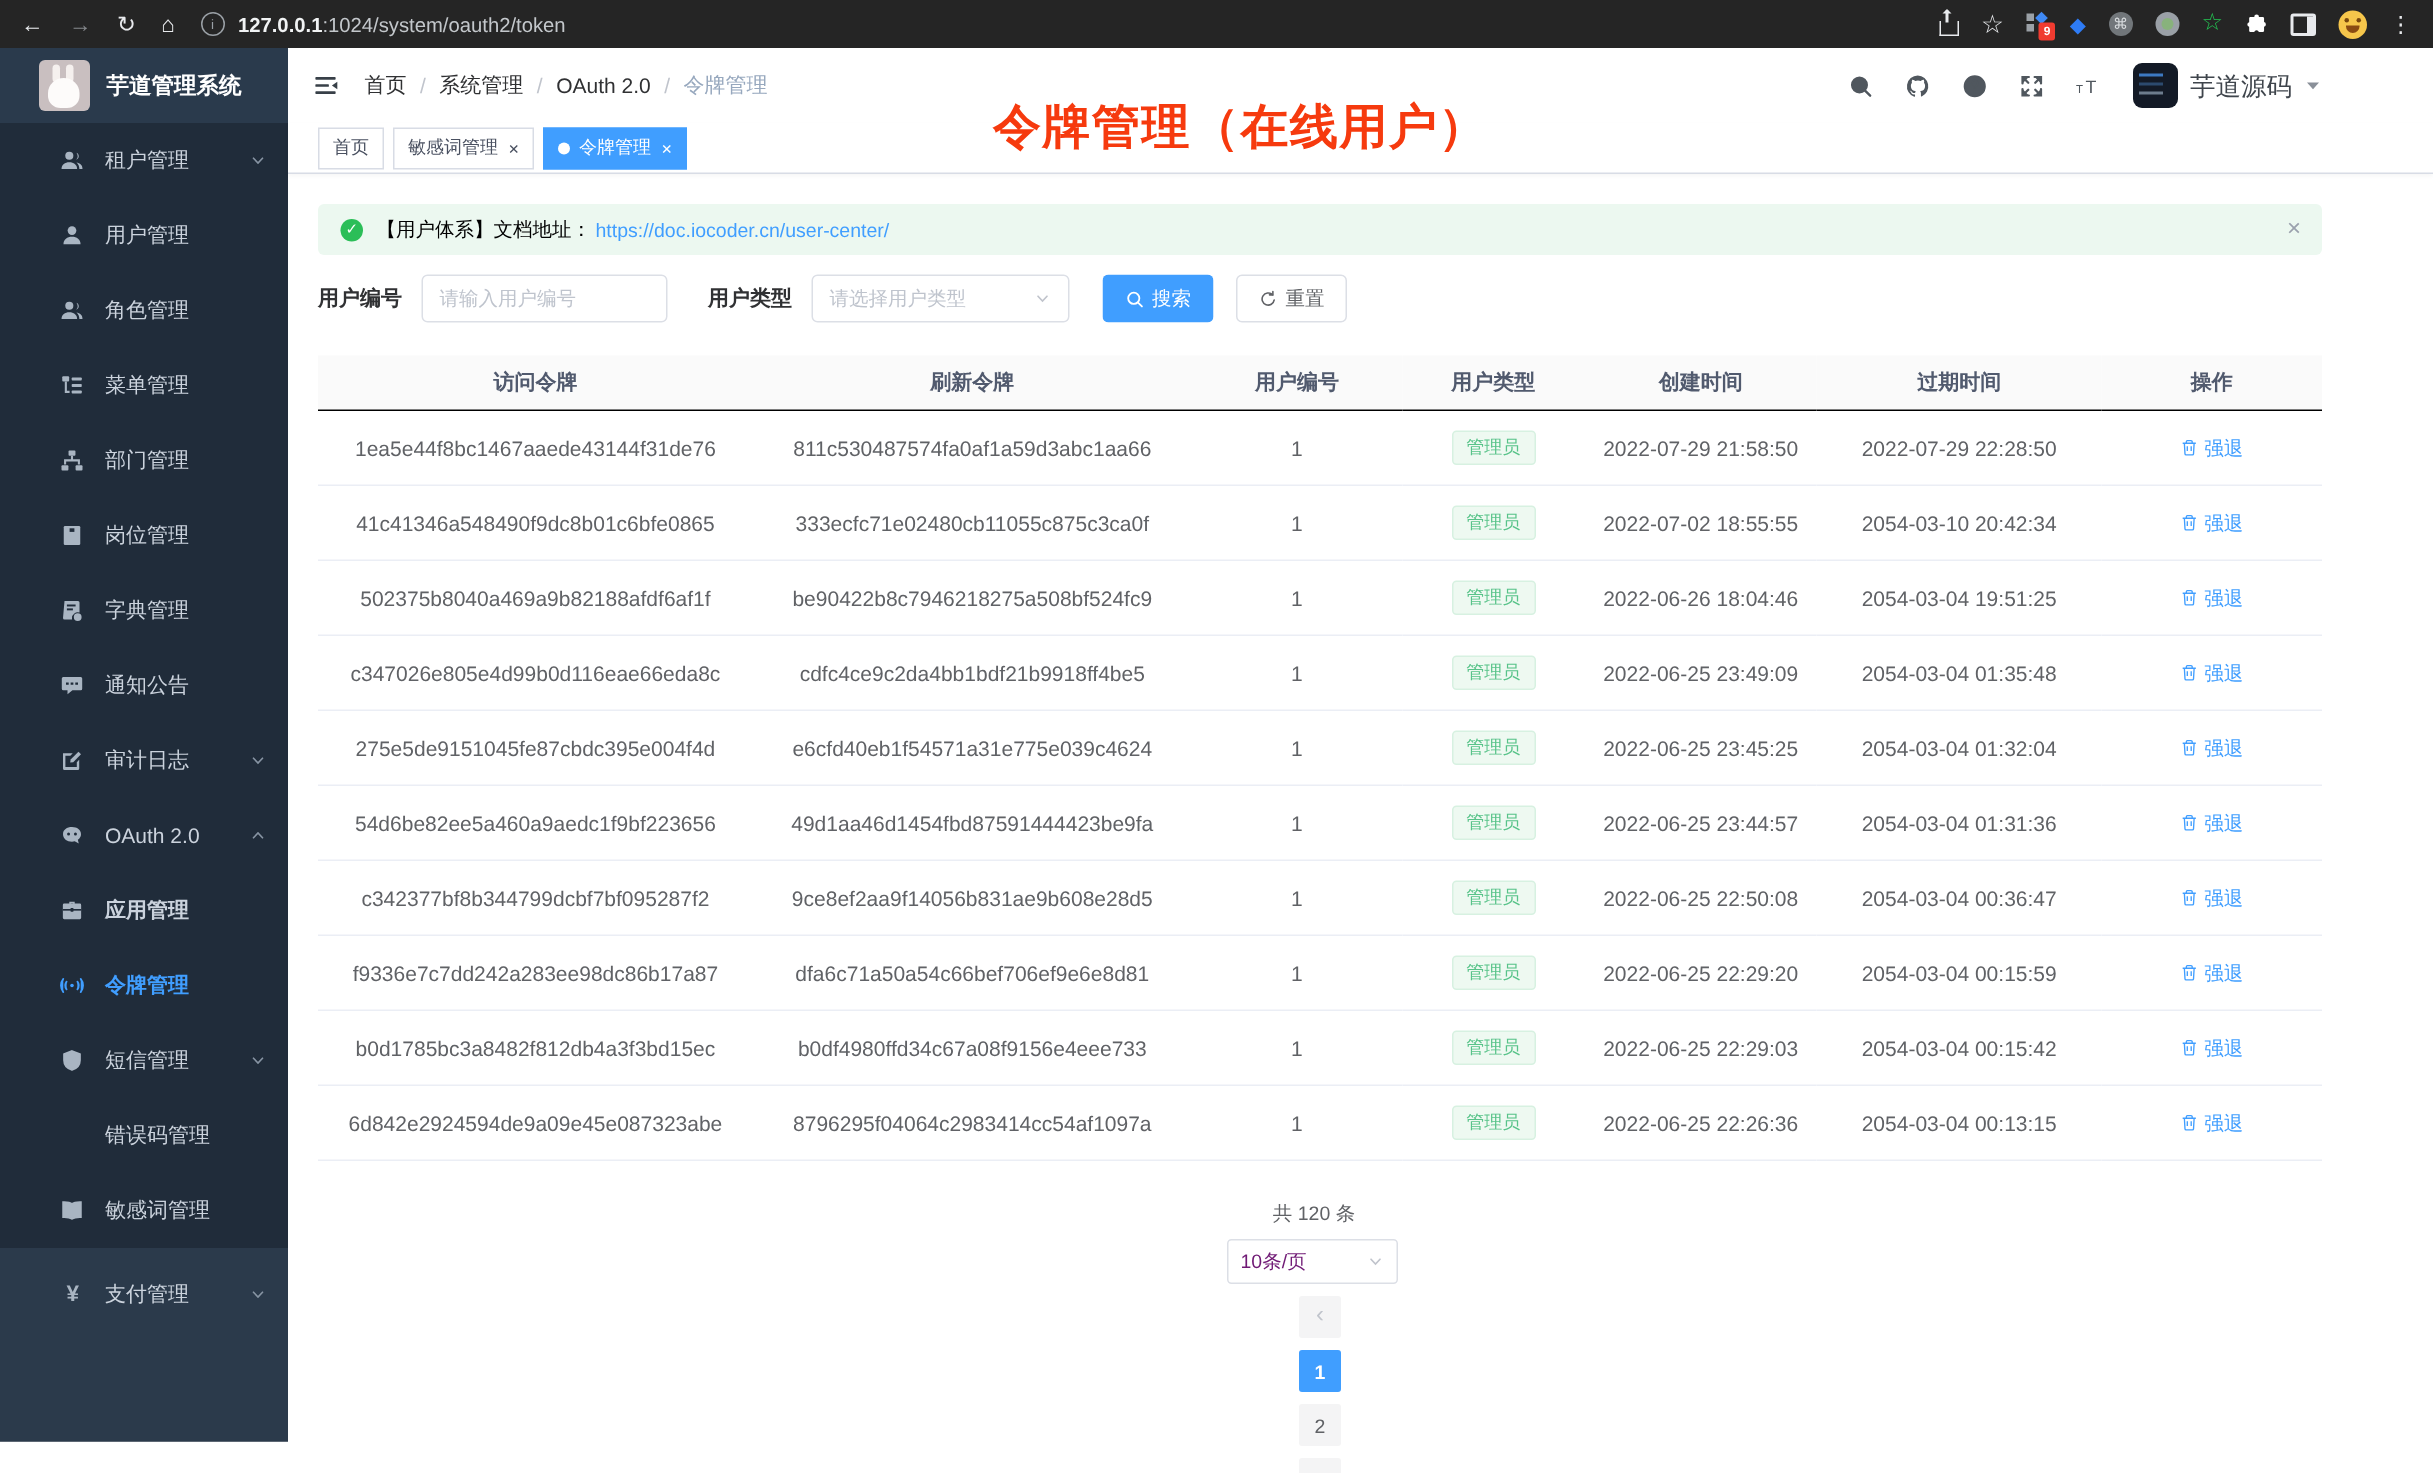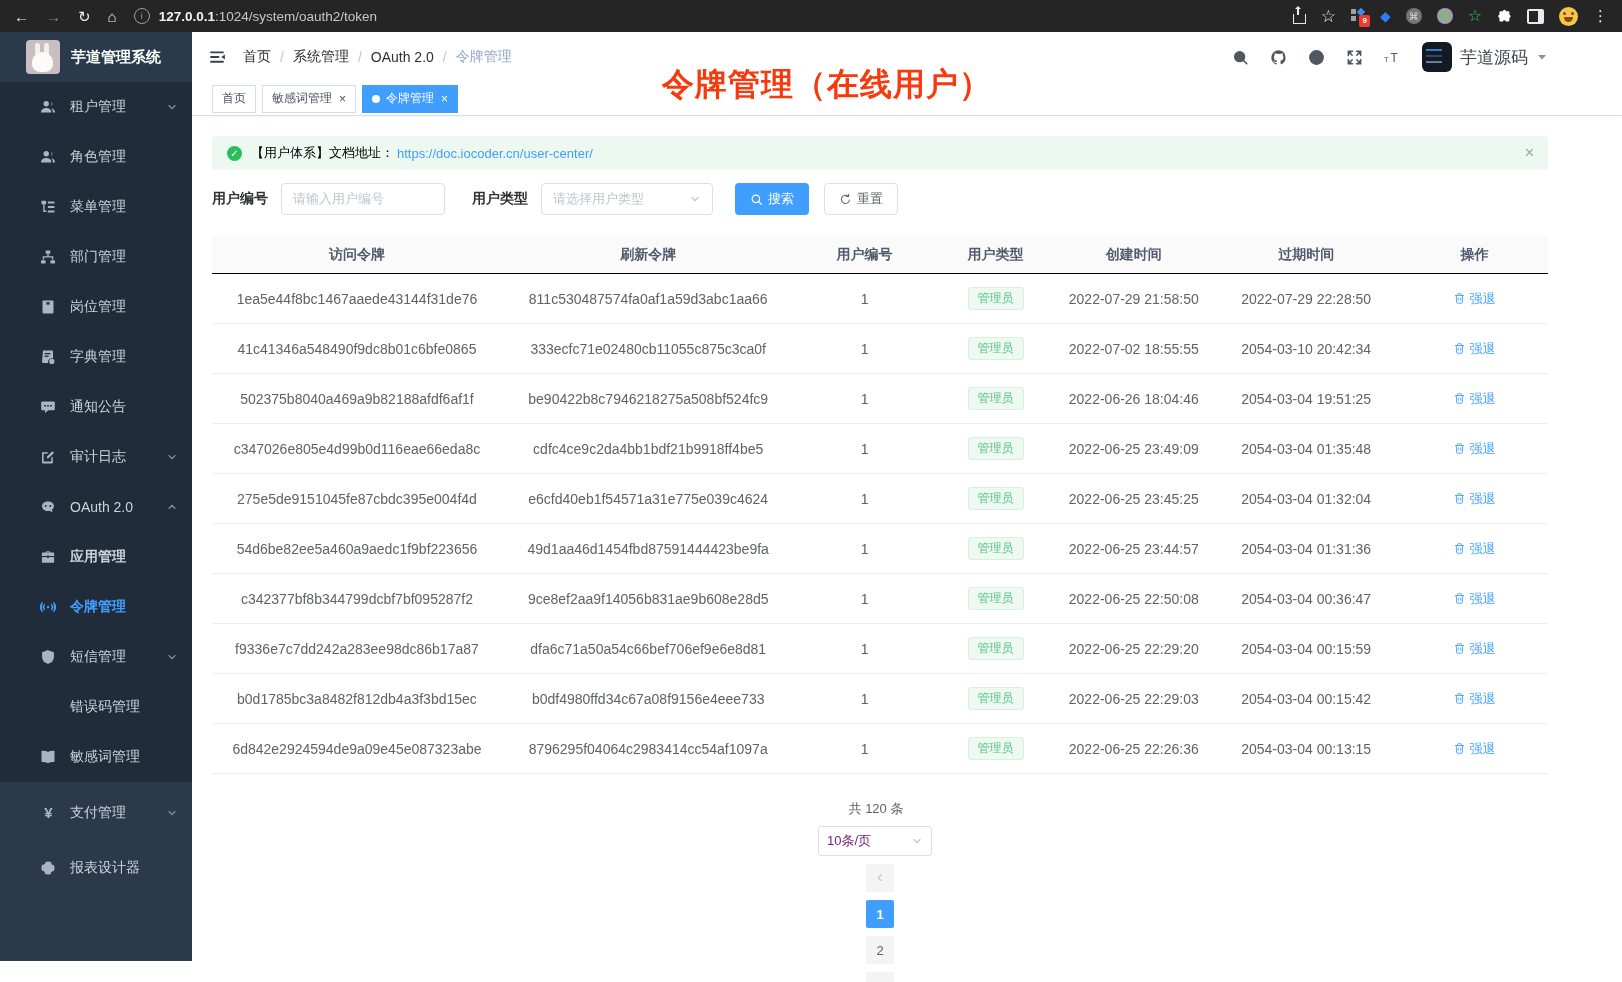--- a/index.html
+++ b/index.html
@@ -190,20 +190,29 @@
             <span>租户管理</span>
             <span class="chevron">
               <svg viewBox="0 0 16 16" fill="none" stroke="currentColor" stroke-width="1.5" stroke-linecap="round">
                 <path d="M4 6l4 4.2L12 6"></path>
               </svg>
             </span>
           </div>
           <div class="menu-item">
             <span class="icon">
               <svg viewBox="0 0 16 16">
+                <circle cx="8" cy="4.7" r="2.9"></circle>
+                <path d="M2.3 13.8c0-3.2 2.5-4.9 5.7-4.9s5.7 1.7 5.7 4.9z"></path>
+              </svg>
+            </span>
+            <span>用户管理</span>
+          </div>
+          <div class="menu-item">
+            <span class="icon">
+              <svg viewBox="0 0 16 16">
                 <circle cx="6.2" cy="4.8" r="2.7"></circle>
                 <path d="M1 13.6c0-3 2.3-4.5 5.2-4.5 2.9 0 5.2 1.5 5.2 4.5z"></path>
                 <path d="M10.6 7.4c1.1-.2 1.9-1.1 1.9-2.3 0-1-.6-1.9-1.5-2.2.5.7.8 1.5.8 2.4 0 .8-.4 1.5-1.2 2.1z"></path>
                 <path d="M12.9 13.6H15c0-2.6-1.7-4-4-4.3 1.2.9 1.9 2.4 1.9 4.3z"></path>
               </svg>
             </span>
             <span>角色管理</span>
           </div>
           <div class="menu-item">
             <span class="icon">
@@ -335,28 +344,20 @@
           </div>
           <div class="sidebar-bottom">
             <div class="menu-item">
               <span class="icon txt big">¥</span>
               <span>支付管理</span>
               <span class="chevron">
                 <svg viewBox="0 0 16 16" fill="none" stroke="currentColor" stroke-width="1.5" stroke-linecap="round">
                   <path d="M4 6l4 4.2L12 6"></path>
                 </svg>
               </span>
-            </div>
-            <div class="menu-item">
-              <span class="icon">
-                <svg viewBox="0 0 16 16" fill="none" stroke="currentColor" stroke-width="2.2">
-                  <circle cx="8" cy="8" r="5.4" stroke-dasharray="5.6 2.8" transform="rotate(-30 8 8)"></circle>
-                </svg>
-              </span>
-              <span>报表设计器</span>
             </div>
           </div>
         </nav>
     </aside>
 
     <div class="main">
       <div class="navbar">
         <span class="hamburger">
             <svg viewBox="0 0 16 16">
               <rect x="2" y="3" width="12" height="1.6" rx=".4"></rect>

